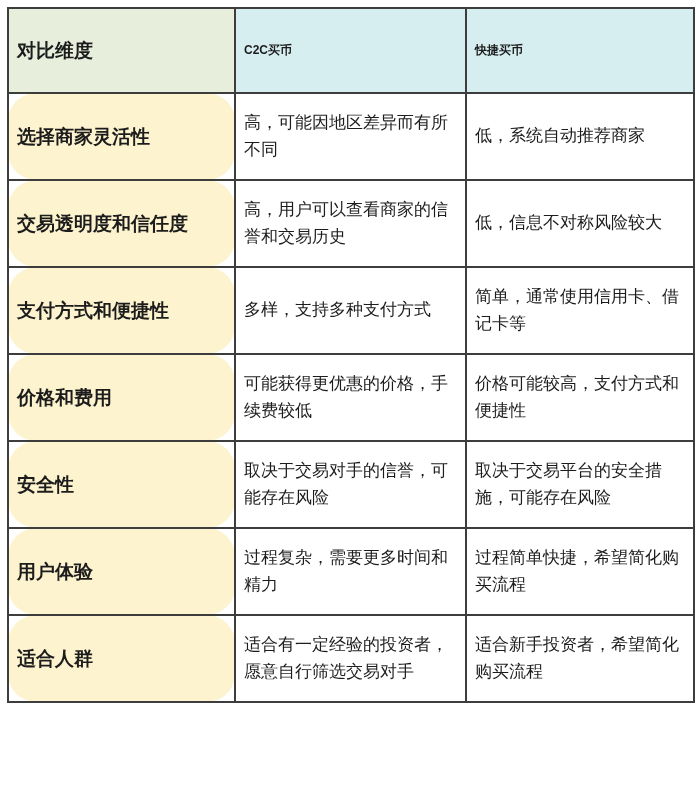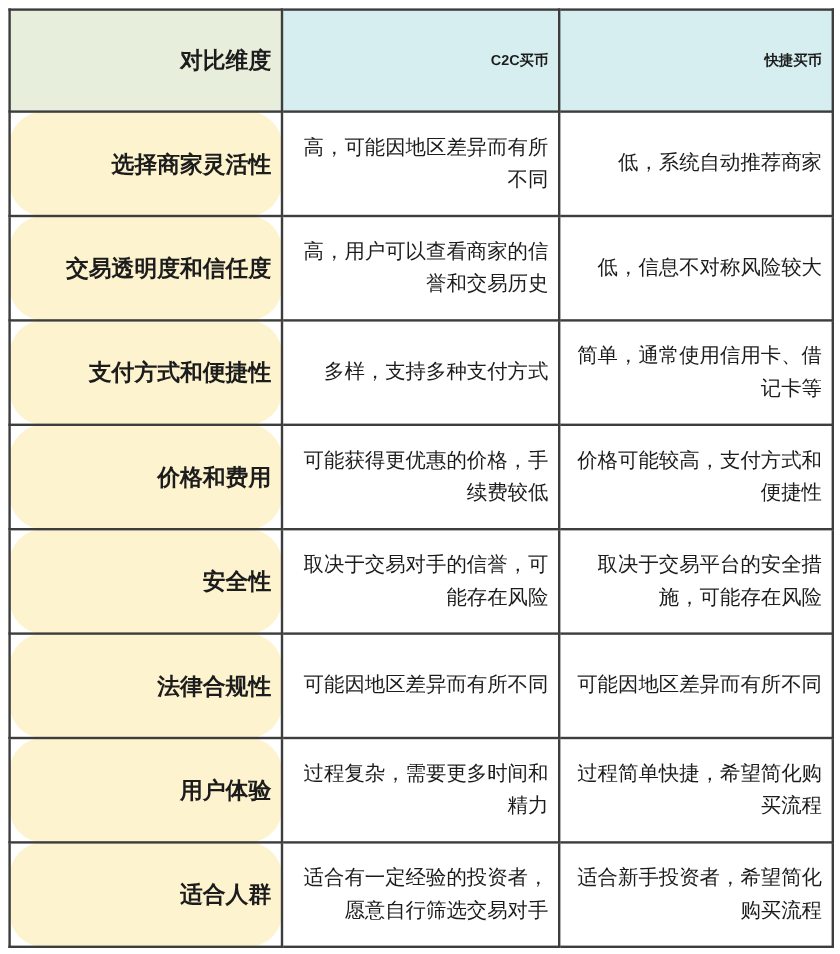--- a/index.html
+++ b/index.html
@@ -16,21 +16,21 @@
     padding: 7px;
     background: #ffffff;
   }
   table.cmp {
     border-collapse: collapse;
     table-layout: fixed;
     width: 686px;
   }
   table.cmp th, table.cmp td {
     border: 2px solid #3d3d3d;
-    text-align: right;
+    text-align: left;
     vertical-align: middle;
     padding: 4px 8px;
     box-sizing: border-box;
     word-break: break-word;
   }
   tr.hdr { height: 85px; }
   tr.row { height: 87px; }
   th.dim-hdr {
     background: #e7efdc;
     font-size: 19px;
@@ -91,25 +91,20 @@
         <th class="dim-cell">价格和费用</th>
         <td class="val-cell">可能获得更优惠的价格，手续费较低</td>
         <td class="val-cell">价格可能较高，支付方式和便捷性</td>
       </tr>
       <tr class="row">
         <th class="dim-cell">安全性</th>
         <td class="val-cell">取决于交易对手的信誉，可能存在风险</td>
         <td class="val-cell">取决于交易平台的安全措施，可能存在风险</td>
       </tr>
       <tr class="row">
-        <th class="dim-cell">法律合规性</th>
-        <td class="val-cell">可能因地区差异而有所不同</td>
-        <td class="val-cell">可能因地区差异而有所不同</td>
-      </tr>
-      <tr class="row">
         <th class="dim-cell">用户体验</th>
         <td class="val-cell">过程复杂，需要更多时间和精力</td>
         <td class="val-cell">过程简单快捷，希望简化购买流程</td>
       </tr>
       <tr class="row">
         <th class="dim-cell">适合人群</th>
         <td class="val-cell">适合有一定经验的投资者，愿意自行筛选交易对手</td>
         <td class="val-cell">适合新手投资者，希望简化购买流程</td>
       </tr>
     </tbody>

